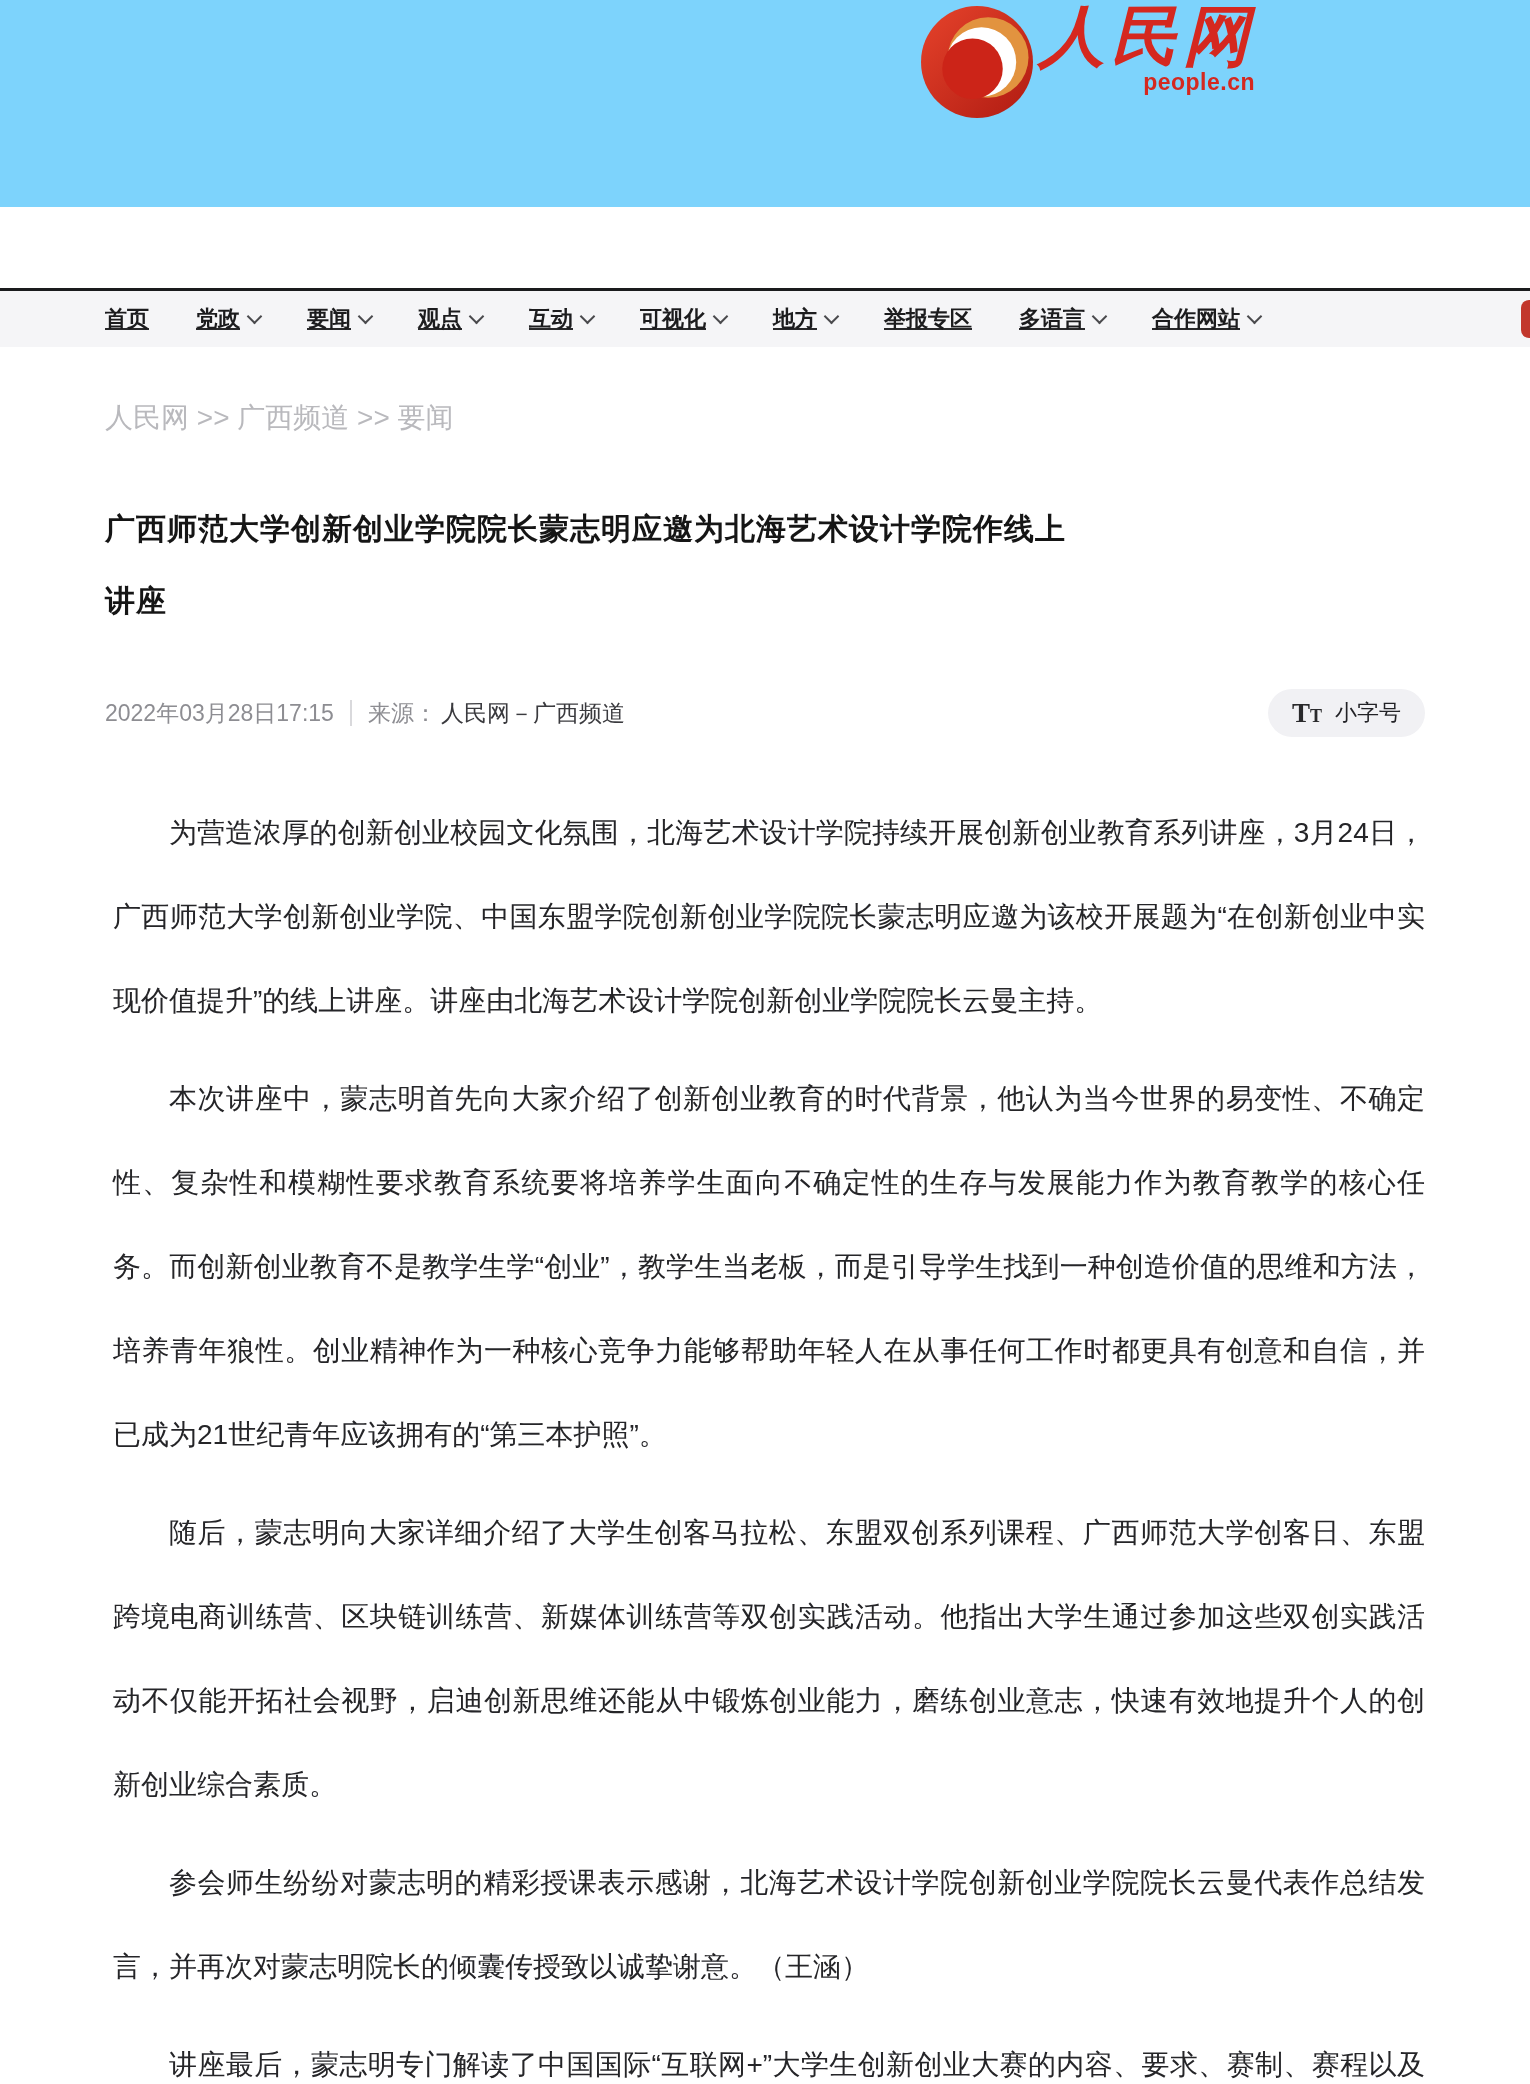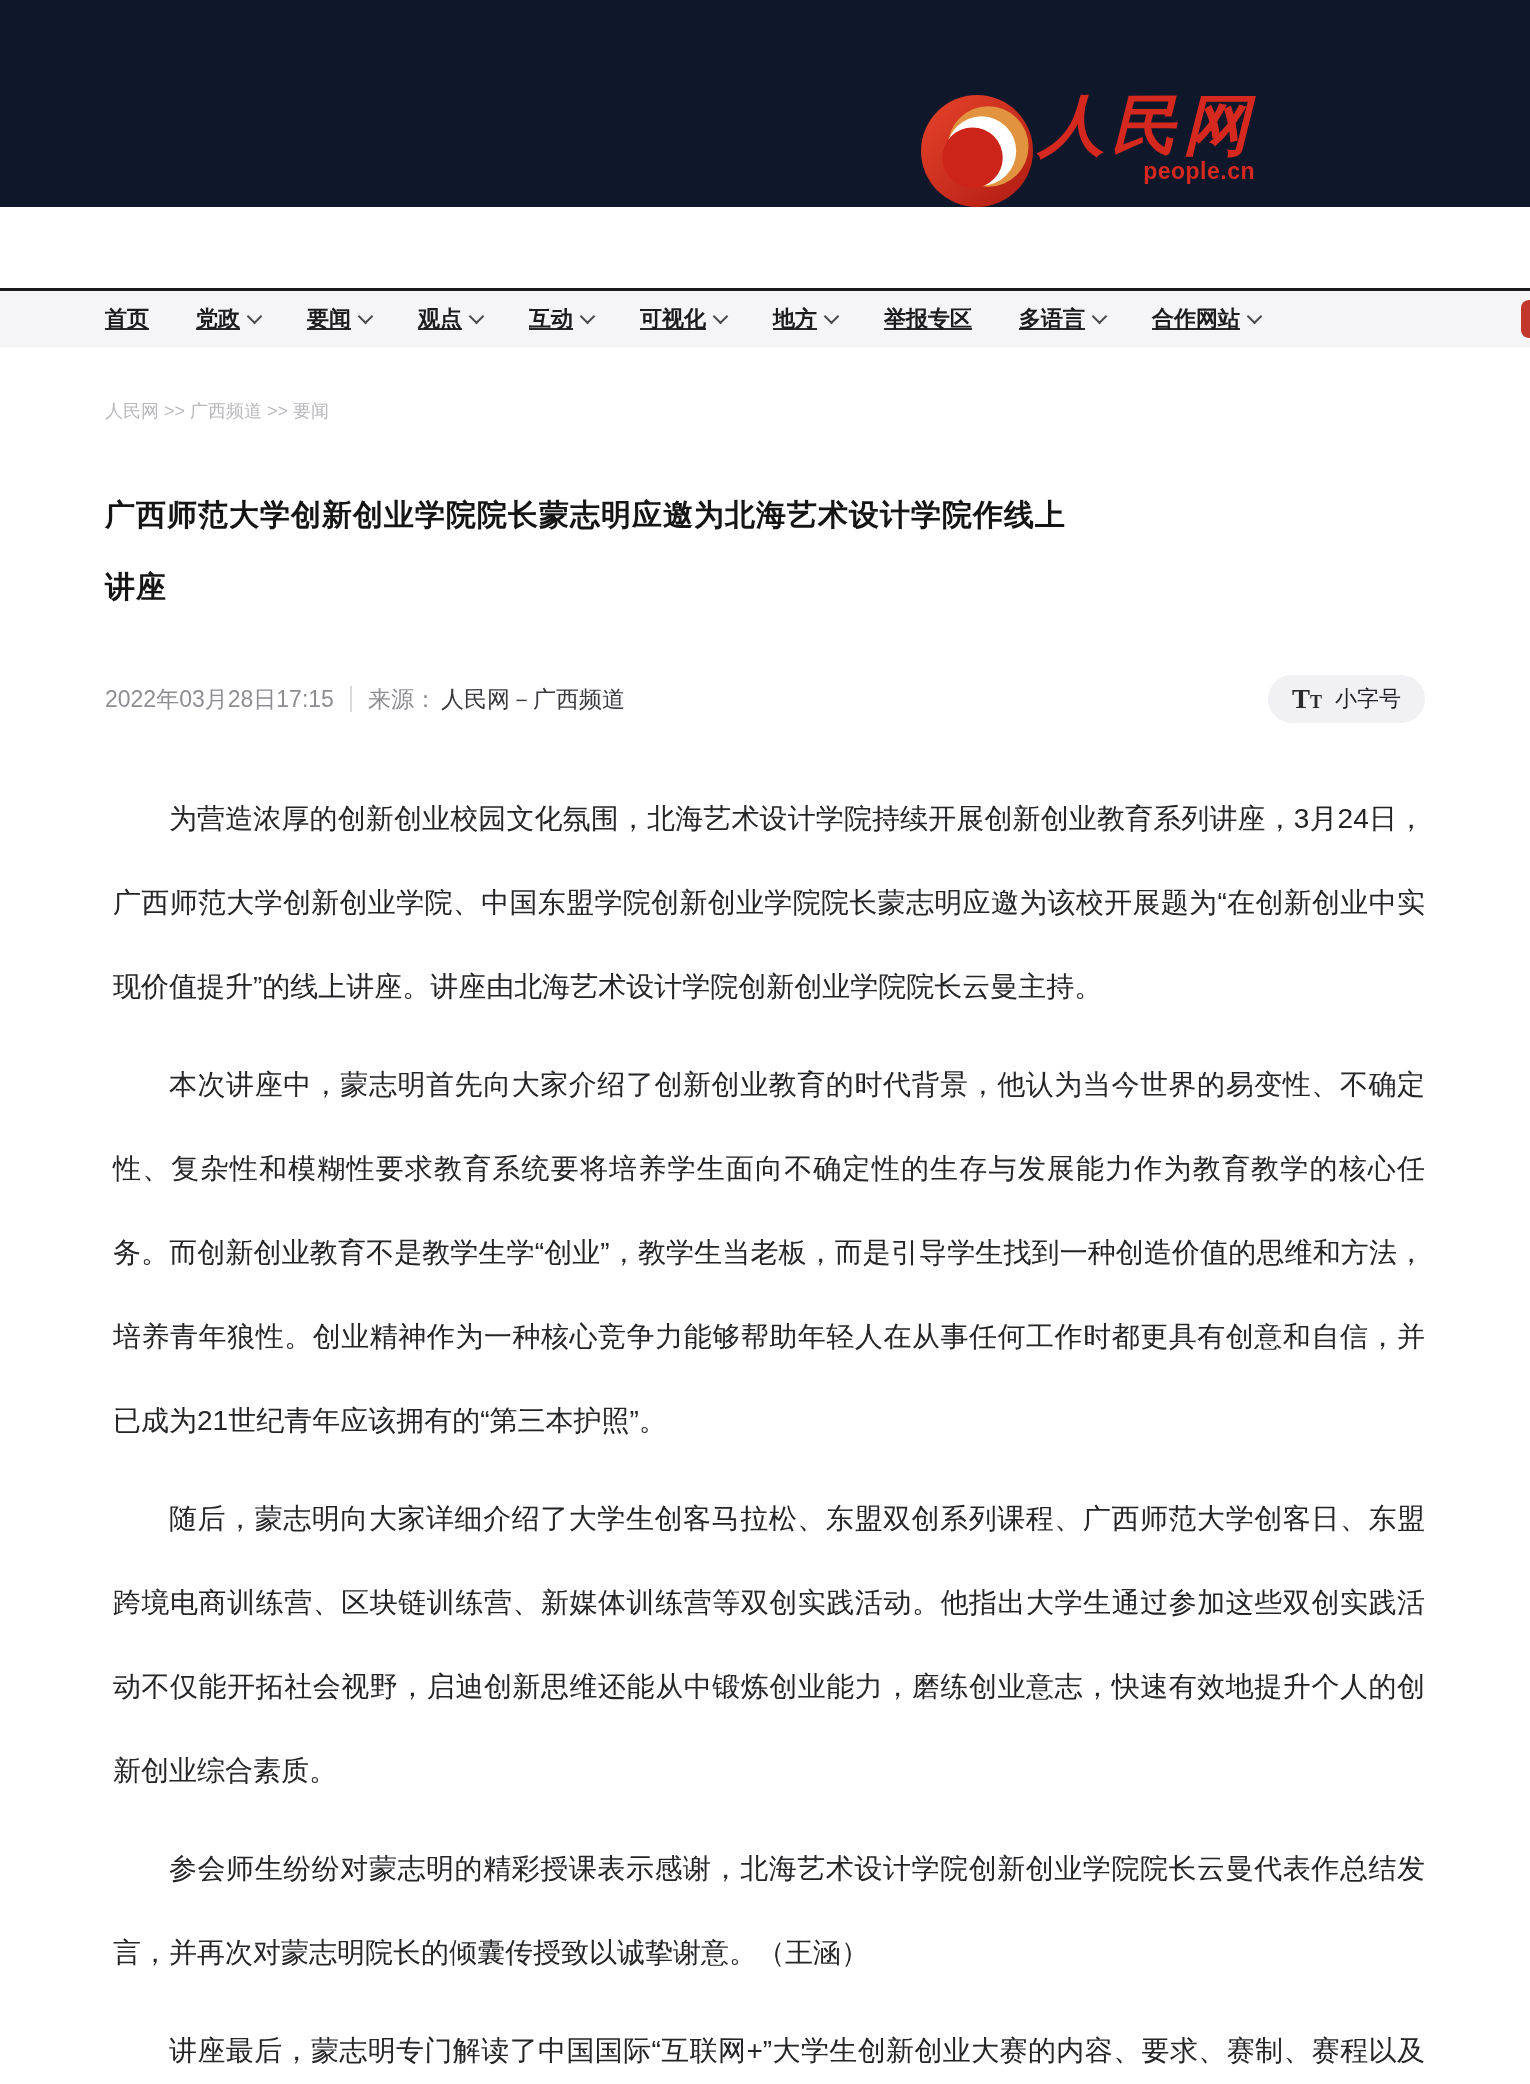--- a/index.html
+++ b/index.html
@@ -2,39 +2,39 @@
 <html><head>
 <meta charset="utf-8">
 <style>
   html,body{margin:0;padding:0;}
   body{
     width:1530px;min-height:2084px;background:#ffffff;
     font-family:"Liberation Sans","DejaVu Sans",sans-serif;
     color:#28282a;
   }
   
-  .header-band{height:207px;background:#0f172a;display:flex;align-items:flex-end;padding-left:41px;}
+  .header-band{height:207px;background:#7dd3fc;display:flex;align-items:flex-start;padding-left:41px;}
   .logo{margin-left:auto;margin-right:275px;display:flex;align-items:flex-start;gap:6px;}
   .logo-icon{width:112px;height:112px;margin-top:6px;}
   .logo-text{display:flex;flex-direction:column;align-items:flex-end;}
   .logo-cn{color:#d5281f;font-size:66px;font-weight:700;letter-spacing:6px;line-height:1.1;font-style:italic;}
   .logo-en{color:#d5281f;font-size:23px;font-weight:700;letter-spacing:.5px;margin-top:-4px;}
   .header-gap{height:81px;background:#ffffff;}
   
   .nav{position:relative;height:56px;background:#f5f5f7;border-top:3px solid #1a1b1d;
        display:flex;align-items:center;padding-left:105px;}
   .nav-items{display:flex;align-items:center;gap:47px;text-decoration:underline;}
   .nav-item{display:flex;align-items:center;gap:9px;cursor:pointer;text-decoration:none;}
   .nav-label{font-size:22px;font-weight:700;color:#1c1c1e;}
   .chevron{width:9px;height:9px;border-right:2px solid #4a4a4d;border-bottom:2px solid #4a4a4d;
            transform:rotate(45deg);margin-top:-6px;}
   .red-slab{position:absolute;right:0;top:50%;transform:translateY(-50%);
             width:9px;height:38px;background:#c2372c;border-radius:8px 0 0 8px;}
   
-  .breadcrumb{margin:52px 0 0 105px;font-size:18px;color:#b9b9bd;}
+  .breadcrumb{margin:52px 0 0 105px;font-size:28px;color:#b9b9bd;}
   
   .article{padding:0 105px;}
   .title{margin-top:56px;width:985px;font-size:30px;line-height:72px;font-weight:700;
          color:#151515;letter-spacing:1px;font-family:Liberation Serif, serif;}
   .meta{margin-top:52px;display:flex;align-items:center;font-size:23px;}
   .date{color:#8d8d92;}
   .meta-divider{width:2px;height:26px;background:#d9d9dc;margin:0 16px;}
   .source-label{color:#8d8d92;}
   .source{color:#3a3a3e;margin-left:4px;}
   .font-btn{margin-left:auto;background:#f1f1f4;border:none;border-radius:26px;

